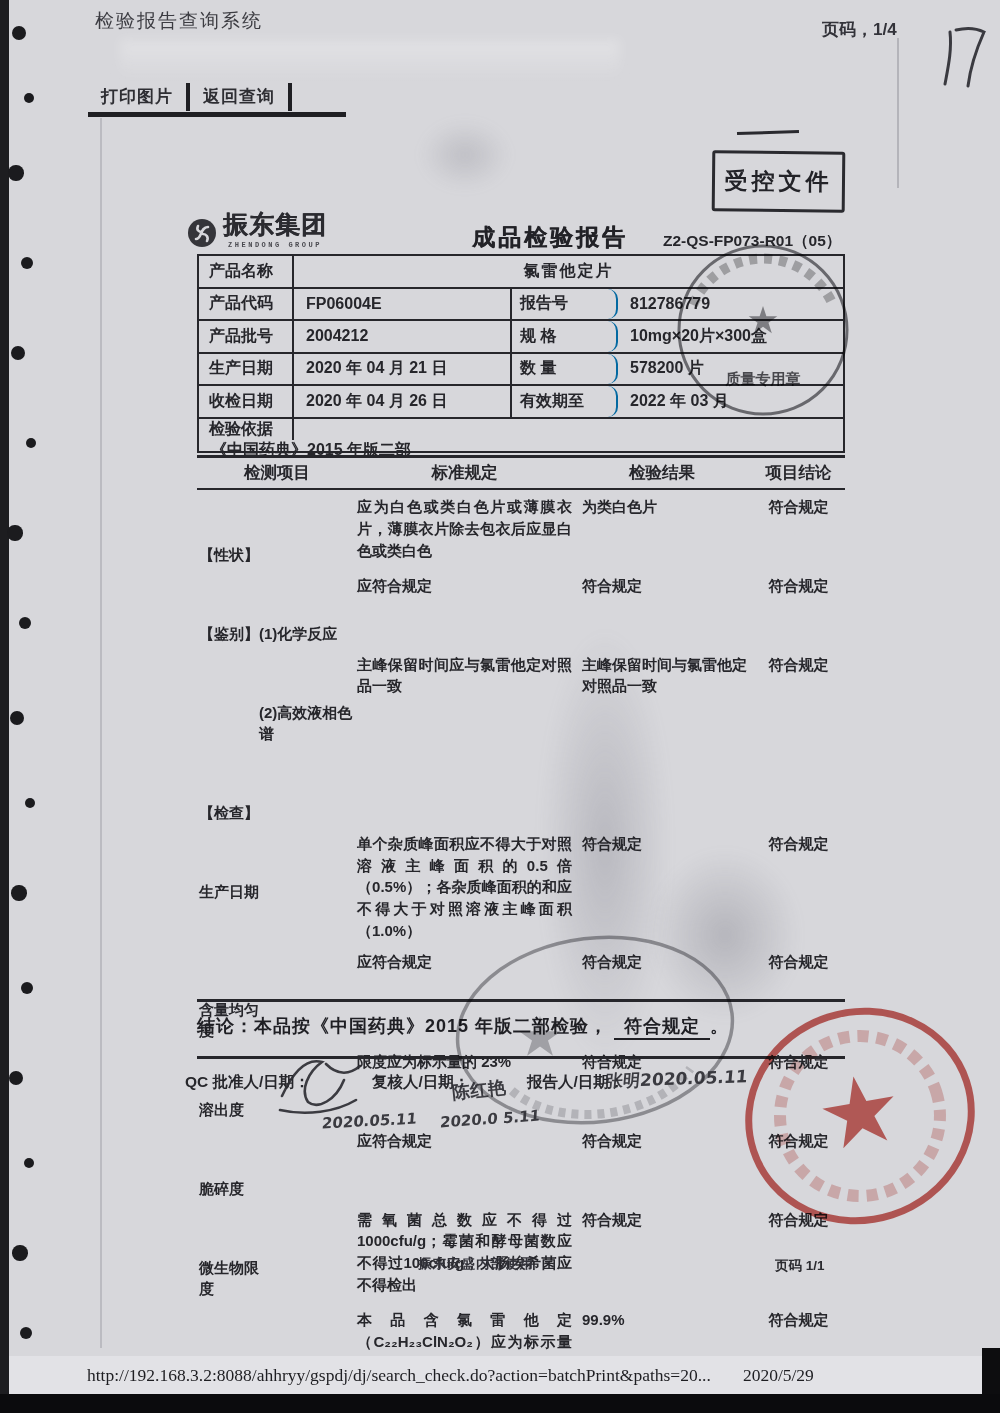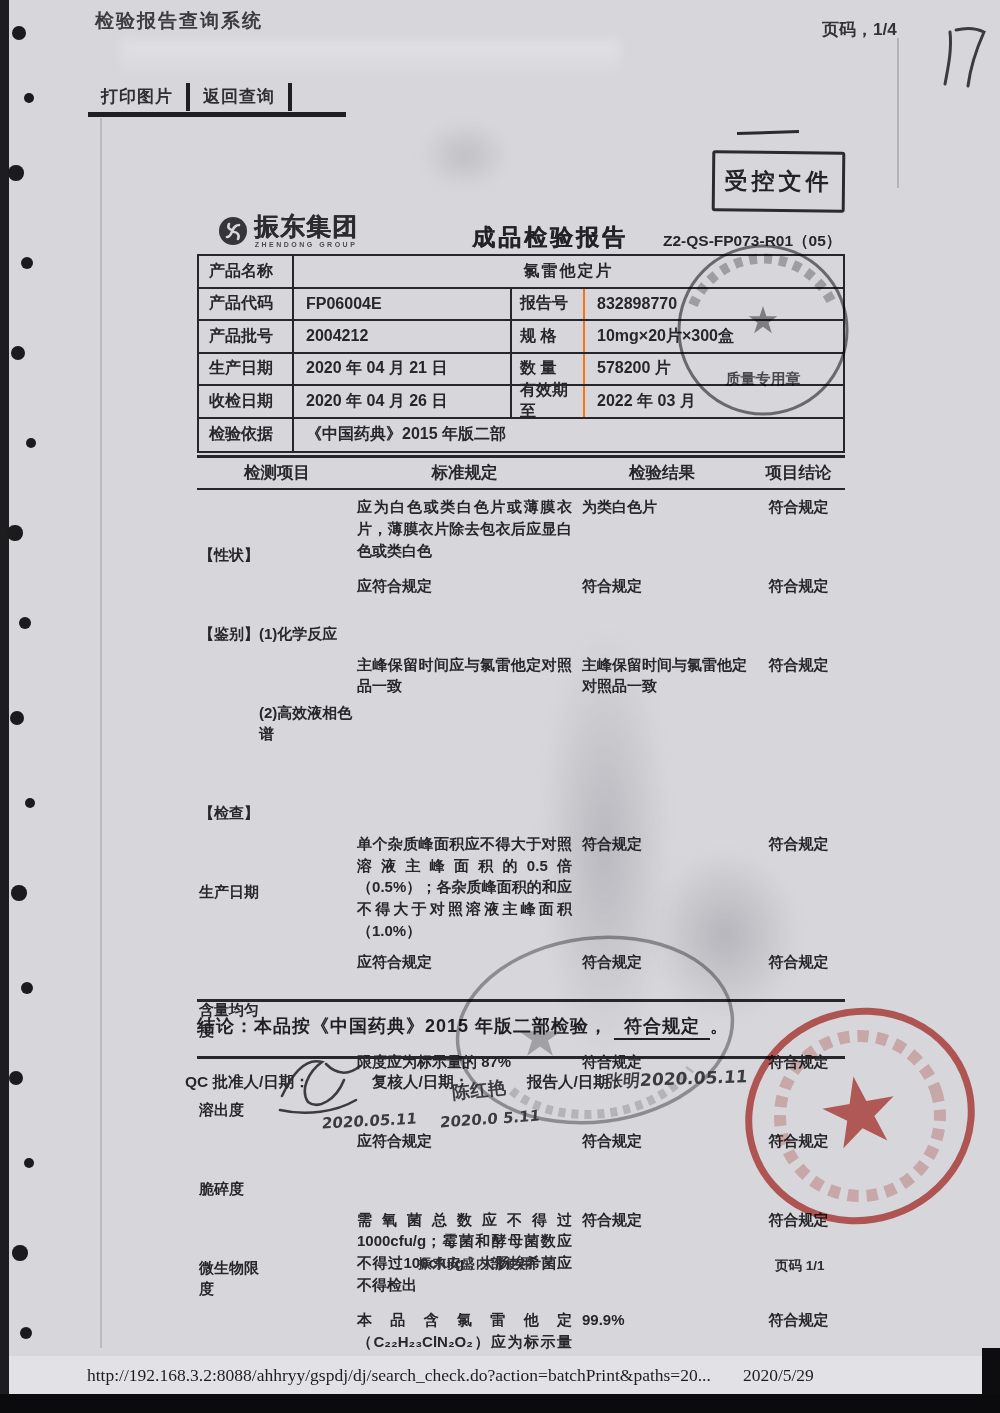--- a/index.html
+++ b/index.html
@@ -22,53 +22,53 @@
   .right-notch{position:absolute;right:0;top:1348px;width:18px;height:48px;background:#0d0d0f;}
   .fold-line{position:absolute;left:100px;top:118px;width:2px;height:1230px;background:rgba(90,90,100,.22);}
   .fold-line2{position:absolute;left:897px;top:38px;width:2px;height:150px;background:rgba(90,90,100,.28);}
   .smudge{position:absolute;filter:blur(6px);pointer-events:none;}
   .sm1{left:540px;top:630px;width:130px;height:430px;background:radial-gradient(closest-side,rgba(115,115,128,.30),transparent);}
   .sm2{left:650px;top:850px;width:150px;height:170px;background:radial-gradient(closest-side,rgba(110,110,122,.32),transparent);}
   .sm3{left:420px;top:120px;width:90px;height:70px;background:radial-gradient(closest-side,rgba(120,120,132,.25),transparent);}
   .sm4{left:120px;top:40px;width:500px;height:40px;background:linear-gradient(rgba(255,255,255,.28),transparent);}
 
   
-  .app-title{position:absolute;left:95px;top:8px;font-size:19px;font-weight:700;color:#3c3c42;letter-spacing:2px;}
+  .app-title{position:absolute;left:95px;top:8px;font-size:19px;font-weight:400;color:#3c3c42;letter-spacing:2px;}
   .page-indicator{position:absolute;left:822px;top:18px;font-size:17px;font-weight:600;color:#33333a;}
   .hand17{position:absolute;left:938px;top:22px;}
   .btn-row{position:absolute;left:88px;top:82px;display:flex;align-items:center;}
   .btn{font-size:17px;font-weight:600;color:#2e2e33;padding:3px 13px;cursor:pointer;letter-spacing:1px;}
   .btn-sep{width:4px;height:28px;background:#1f1f23;}
   .btn-underline{position:absolute;left:88px;top:112px;width:258px;height:5px;background:#1f1f23;}
 
   
   .dash-mark{position:absolute;left:737px;top:131px;width:62px;height:3px;background:#2a2a2f;transform:rotate(-2deg);}
   .controlled-box{position:absolute;left:712px;top:151px;width:133px;height:61px;border:3px solid #2a2a2f;
     border-radius:3px;transform:rotate(.6deg);display:flex;align-items:center;justify-content:center;
     font-size:23px;font-weight:bold;letter-spacing:4px;color:#232328;}
 
   
-  .logo{position:absolute;left:217px;top:214px;display:flex;align-items:center;}
+  .logo{position:absolute;left:186px;top:214px;display:flex;align-items:flex-end;font-family:Liberation Mono, monospace;}
   .logo-txt{margin-left:5px;}
   .logo-name{font-size:25px;font-weight:bold;color:#2b2b30;letter-spacing:1px;text-shadow:.6px 0 #2b2b30;line-height:1;}
   .logo-sub{font-size:7px;letter-spacing:2.5px;color:#4a4a50;font-weight:bold;margin-top:2px;text-align:center;}
   .doc-title{position:absolute;left:420px;top:222px;width:260px;text-align:center;
     font-size:23px;font-weight:bold;letter-spacing:3px;color:#222227;text-shadow:.5px 0 #222227;}
   .doc-code{position:absolute;left:663px;top:231px;font-size:15.5px;font-weight:bold;color:#26262b;}
 
   
   .info-table{position:absolute;left:197px;top:254px;width:648px;border:2.5px solid #26262b;font-size:16px;font-weight:bold;}
   .irow{display:flex;align-items:stretch;border-bottom:2px solid #26262b;height:32.5px;}
-  .irow:last-child{border-bottom:none;}
+  .irow:last-child{border-bottom:none;flex-direction:column;}
   .icell{display:flex;align-items:center;}
   .ilab{width:95px;padding-left:10px;border-right:2px solid #26262b;}
   .ival-full{flex:1;justify-content:center;letter-spacing:2px;}
   .ival-left{flex:1;padding-left:12px;}
   .ival2{width:218px;padding-left:12px;border-right:2px solid #26262b;}
-  .ilab2{width:73px;padding-left:8px;border-right:2px solid #f97316;}
+  .ilab2{width:106px;padding-left:8px;border-right:2px solid #0369a1;border-radius:10px;}
   .ival3{flex:1;padding-left:12px;}
 
   
   .res-header{position:absolute;left:197px;top:455px;width:648px;height:35px;border-top:3px solid #26262b;
     border-bottom:2px solid #26262b;display:flex;align-items:center;font-size:16.5px;font-weight:bold;}
   .rh1{width:160px;text-align:center;}
   .rh2{width:215px;text-align:center;}
   .rh3{width:180px;text-align:center;}
   .rh4{width:93px;text-align:center;}
   .res-rows{position:absolute;left:197px;top:496px;width:648px;font-size:15px;font-weight:bold;color:#26262b;}
@@ -148,21 +148,21 @@
 
   <div class="info-table">
     <div class="irow">
       <div class="icell ilab">产品名称</div>
       <div class="icell ival-full">氯雷他定片</div>
     </div>
     <div class="irow">
       <div class="icell ilab">产品代码</div>
       <div class="icell ival2">FP06004E</div>
       <div class="icell ilab2">报告号</div>
-      <div class="icell ival3">832898770</div>
+      <div class="icell ival3">812786779</div>
     </div>
     <div class="irow">
       <div class="icell ilab">产品批号</div>
       <div class="icell ival2">2004212</div>
       <div class="icell ilab2">规  格</div>
       <div class="icell ival3">10mg×20片×300盒</div>
     </div>
     <div class="irow">
       <div class="icell ilab">生产日期</div>
       <div class="icell ival2">2020 年 04 月 21 日</div>
@@ -253,21 +253,21 @@
       <div class="c-std">应符合规定</div>
       <div class="c-res">符合规定</div>
       <div class="c-con">符合规定</div>
     </div>
 
     <div class="rrow">
       <div class="c-item">
         <span class="main">溶出度</span>
         <span class="sub"></span>
       </div>
-      <div class="c-std">限度应为标示量的 87%</div>
+      <div class="c-std">限度应为标示量的 23%</div>
       <div class="c-res">符合规定</div>
       <div class="c-con">符合规定</div>
     </div>
 
     <div class="rrow">
       <div class="c-item">
         <span class="main">脆碎度</span>
         <span class="sub"></span>
       </div>
       <div class="c-std">应符合规定</div>

